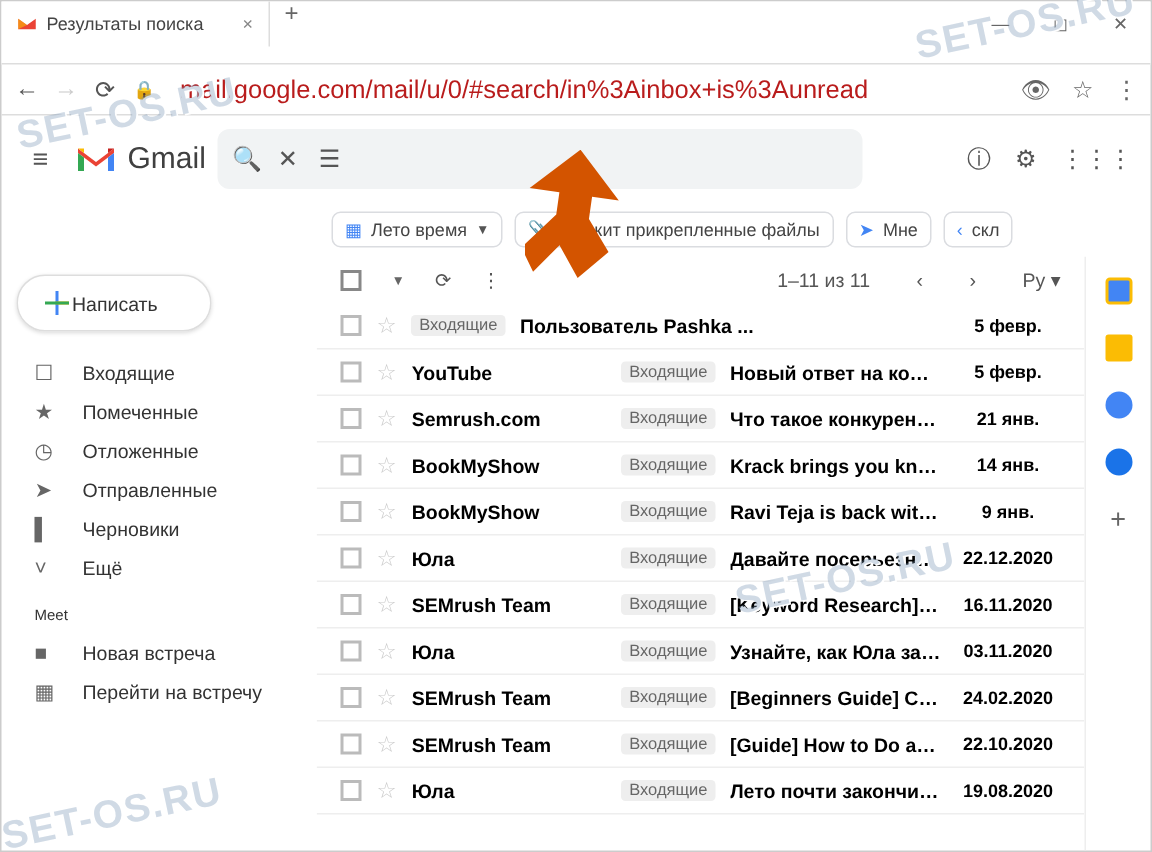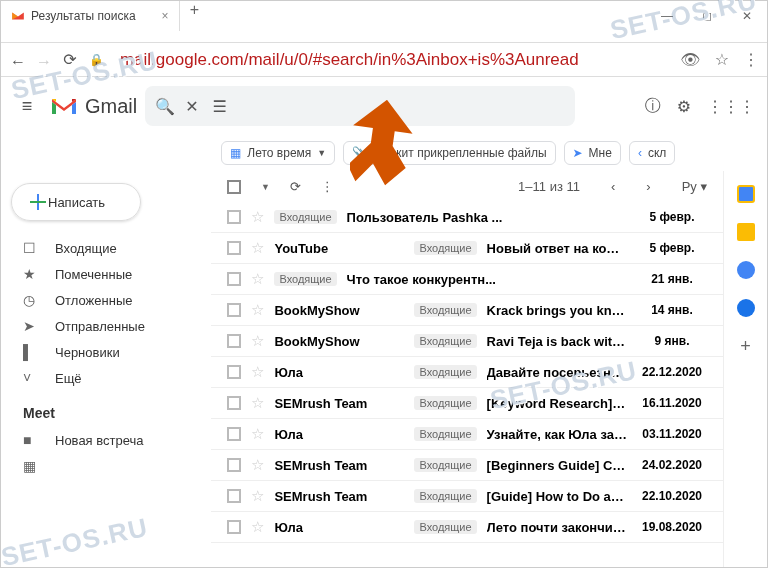--- a/index.html
+++ b/index.html
@@ -30,21 +30,21 @@
 .body{flex:1;display:flex;overflow:hidden}
 .sidebar{width:210px;padding:8px 0;display:flex;flex-direction:column;font-size:13px;color:#333}
 .compose{margin:4px 8px 14px 10px;display:flex;align-items:center;border:1px solid #ddd;border-radius:22px;padding:8px 16px;box-shadow:0 1px 3px rgba(0,0,0,.15);width:130px}
 .plus{position:relative;width:20px;height:20px}
 .plus:before,.plus:after{content:"";position:absolute;background:#ea4335}
 .plus:before{left:9px;top:2px;width:2px;height:16px;background:#4285f4}
 .plus:after{top:9px;left:2px;height:2px;width:16px;background:#34a853}
 .plus .y{position:absolute;left:9px;top:9px;width:9px;height:2px;background:#fbbc04}
 .navitem{display:flex;align-items:center;gap:14px;padding:5px 0 5px 22px;border-radius:0 16px 16px 0;cursor:pointer}
 .navitem .ico{width:18px;color:#666;font-size:14px}
-.meet{padding:14px 0 6px 22px;font-weight:bold;font-size:14px}
+.meet{padding:14px 0 6px 22px;font-weight:normal;font-size:10px}
 .main{flex:1;display:flex;flex-direction:column;overflow:hidden}
 .toolbar{display:flex;align-items:center;padding:8px 16px;gap:20px;color:#555;font-size:13px}
 .toolbar .ck{width:14px;height:14px;border:2px solid #888}
 .toolbar .right{margin-left:auto;display:flex;align-items:center;gap:31px}
 .list{flex:1;overflow-y:auto}
 .row{display:flex;align-items:center;padding:6px 16px;border-bottom:1px solid #eee;font-size:13px;gap:10px}
 .row .ck{width:14px;height:14px;border:2px solid #bbb;flex-shrink:0}
 .row .star{color:#ccc;font-size:15px;flex-shrink:0}
 .row .sender{width:130px;font-weight:bold;white-space:nowrap;overflow:hidden;text-overflow:ellipsis}
 .row .cnt{color:#666;font-weight:normal}
@@ -172,20 +172,21 @@
             <span>Ещё</span>
           </div>
         </div>
       <div class="meet">Meet</div>
       <div class="navitem">
           <span class="ico">■</span>
           <span>Новая встреча</span>
         </div>
       <div class="navitem">
           <span class="ico">▦</span>
+          <span>Перейти на встречу</span>
         </div>
     </div>
 
     <div class="main">
       <div class="toolbar">
         <div class="ck"></div>
         <span style="font-size:9px;color:#666">▼</span>
         <span>⟳</span>
         <span>⋮</span>
         <div class="right">
@@ -207,20 +208,21 @@
             <div class="ck"></div>
             <span class="star">☆</span>
             <div class="sender">YouTube</div>
             <span class="lbl">Входящие</span>
             <div class="subj">Новый ответ на комм...</div>
             <div class="date">5 февр.</div>
           </div>
           <div class="row">
             <div class="ck"></div>
             <span class="star">☆</span>
+            <div class="sender">Semrush.com</div>
             <span class="lbl">Входящие</span>
             <div class="subj">Что такое конкурентн...</div>
             <div class="date">21 янв.</div>
           </div>
           <div class="row">
             <div class="ck"></div>
             <span class="star">☆</span>
             <div class="sender">BookMyShow</div>
             <span class="lbl">Входящие</span>
             <div class="subj">Krack brings you knuckl...</div>

